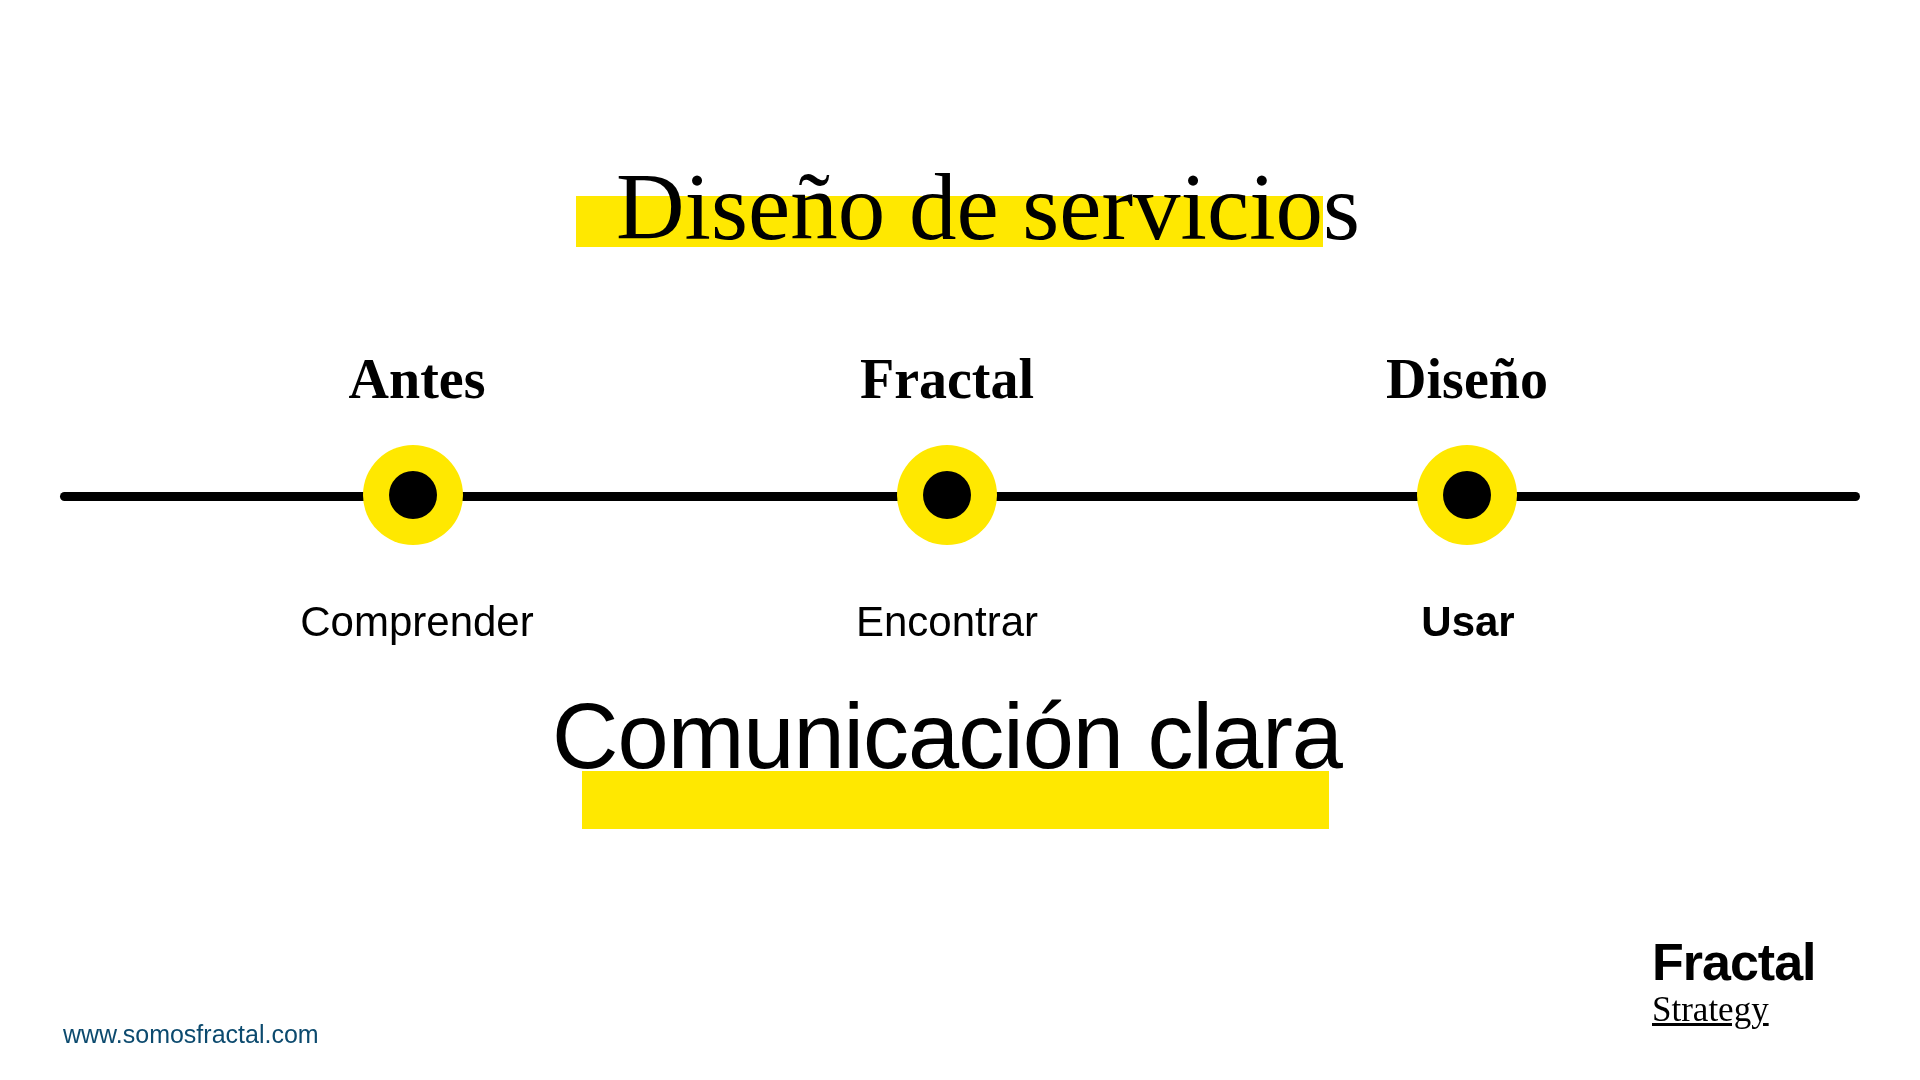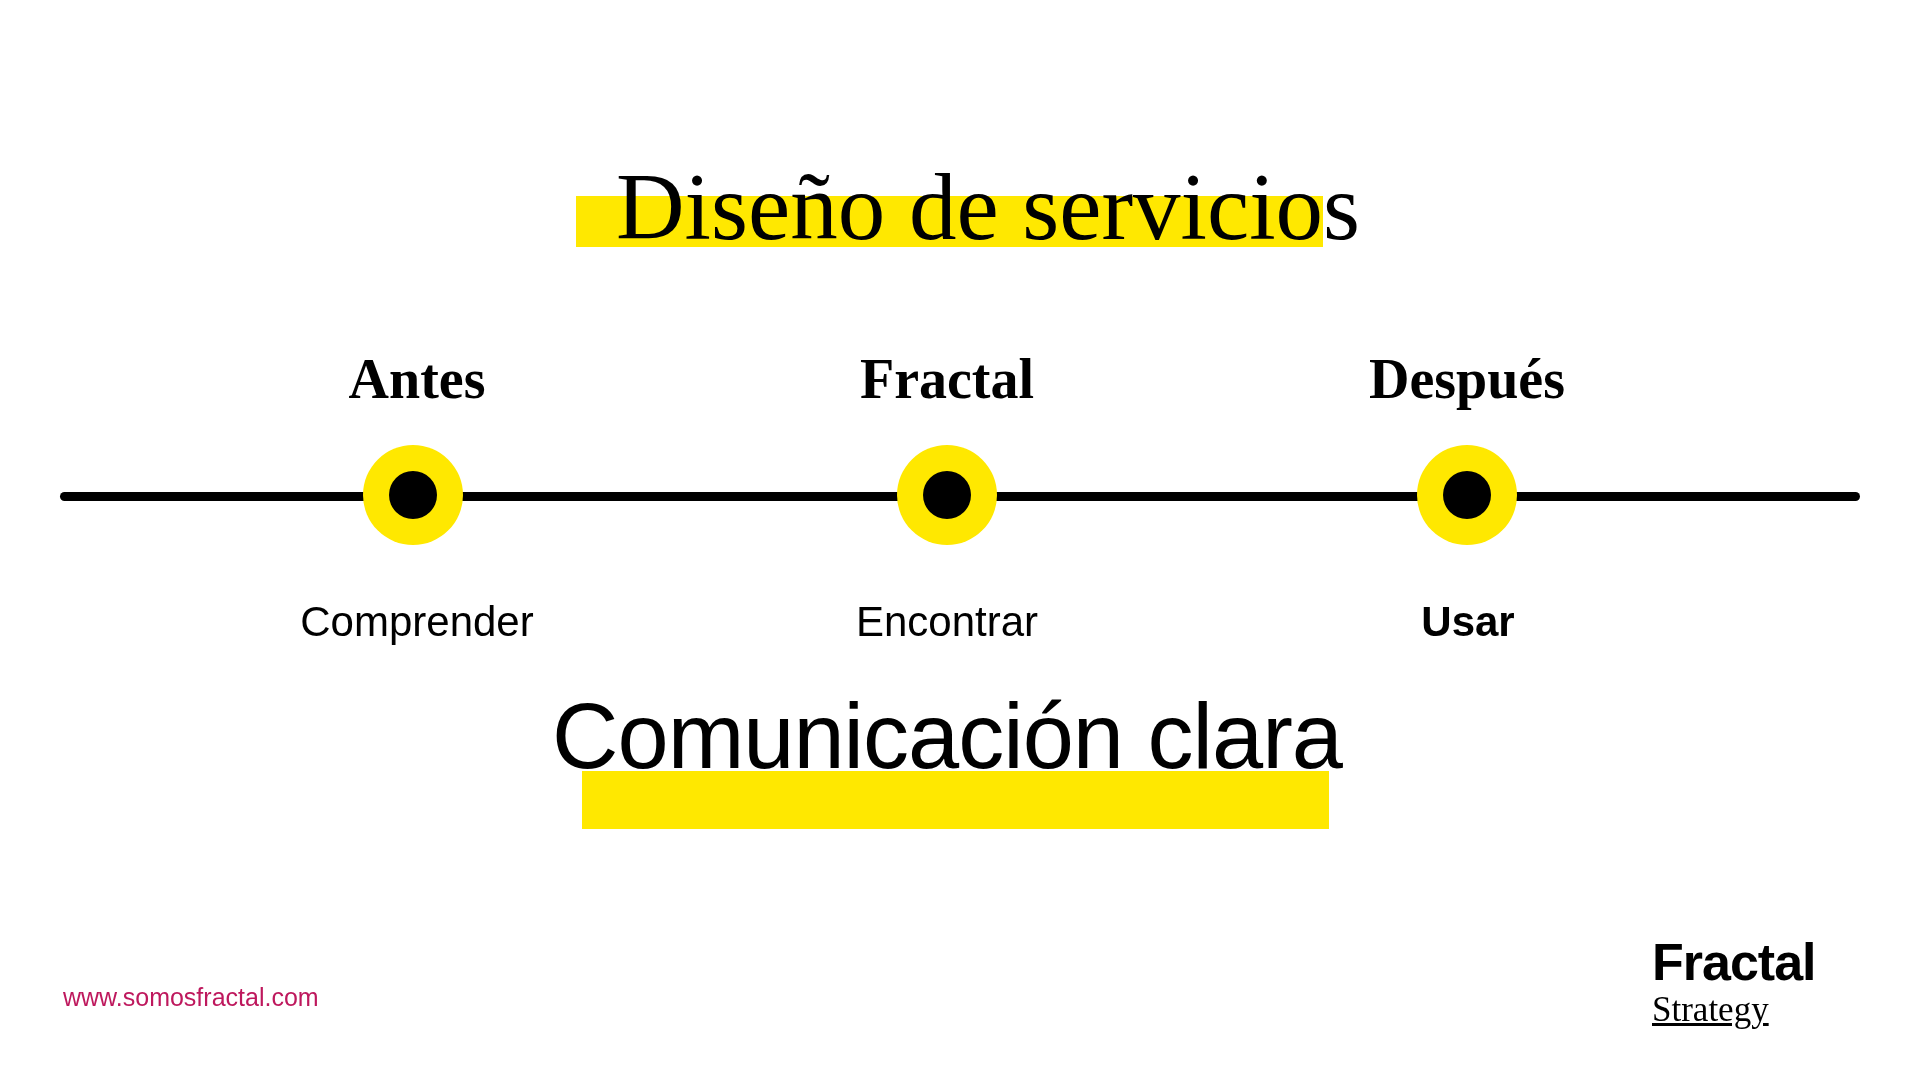--- a/index.html
+++ b/index.html
@@ -68,23 +68,23 @@
     font-family: "Liberation Sans", "DejaVu Sans", sans-serif;
     font-weight: 400; font-size: 42px; line-height: 1;
     white-space: nowrap; z-index: 1;
   }
   .action-0 { left: 417px; }
   .action-1 { left: 947px; }
   .action-2 { left: 1468px; font-weight: bold; }
 
   
   .website-url {
-    position: absolute; left: 63px; top: 985px;
+    position: absolute; left: 63px; top: 1022px;
     font-family: "Liberation Sans", "DejaVu Sans", sans-serif;
-    font-size: 25px; line-height: 1; color: #be185d;
+    font-size: 25px; line-height: 1; color: #0c4a6e;
   }
   .brand { position: absolute; left: 1652px; top: 936px; }
   .brand-name {
     display: block;
     font-family: "Liberation Sans", "DejaVu Sans", sans-serif;
     font-weight: 700; font-size: 52px; line-height: 1;
     letter-spacing: -1px;
   }
   .brand-tagline {
     display: block; margin-top: 4px;
@@ -95,21 +95,21 @@
 </head>
 <body>
 
 <div>
 
   <div class="hl-bar hl-title"></div>
   <h1 class="main-title">Diseño de servicios</h1>
 
   <div class="phase-label phase-0">Antes</div>
   <div class="phase-label phase-1">Fractal</div>
-  <div class="phase-label phase-2">Después</div>
+  <div class="phase-label phase-2">Diseño</div>
 
   <div class="timeline-line"></div>
 
   <div class="node node-0">
     <div class="dot"></div>
   </div>
   <div class="node node-1">
     <div class="dot"></div>
   </div>
   <div class="node node-2">

